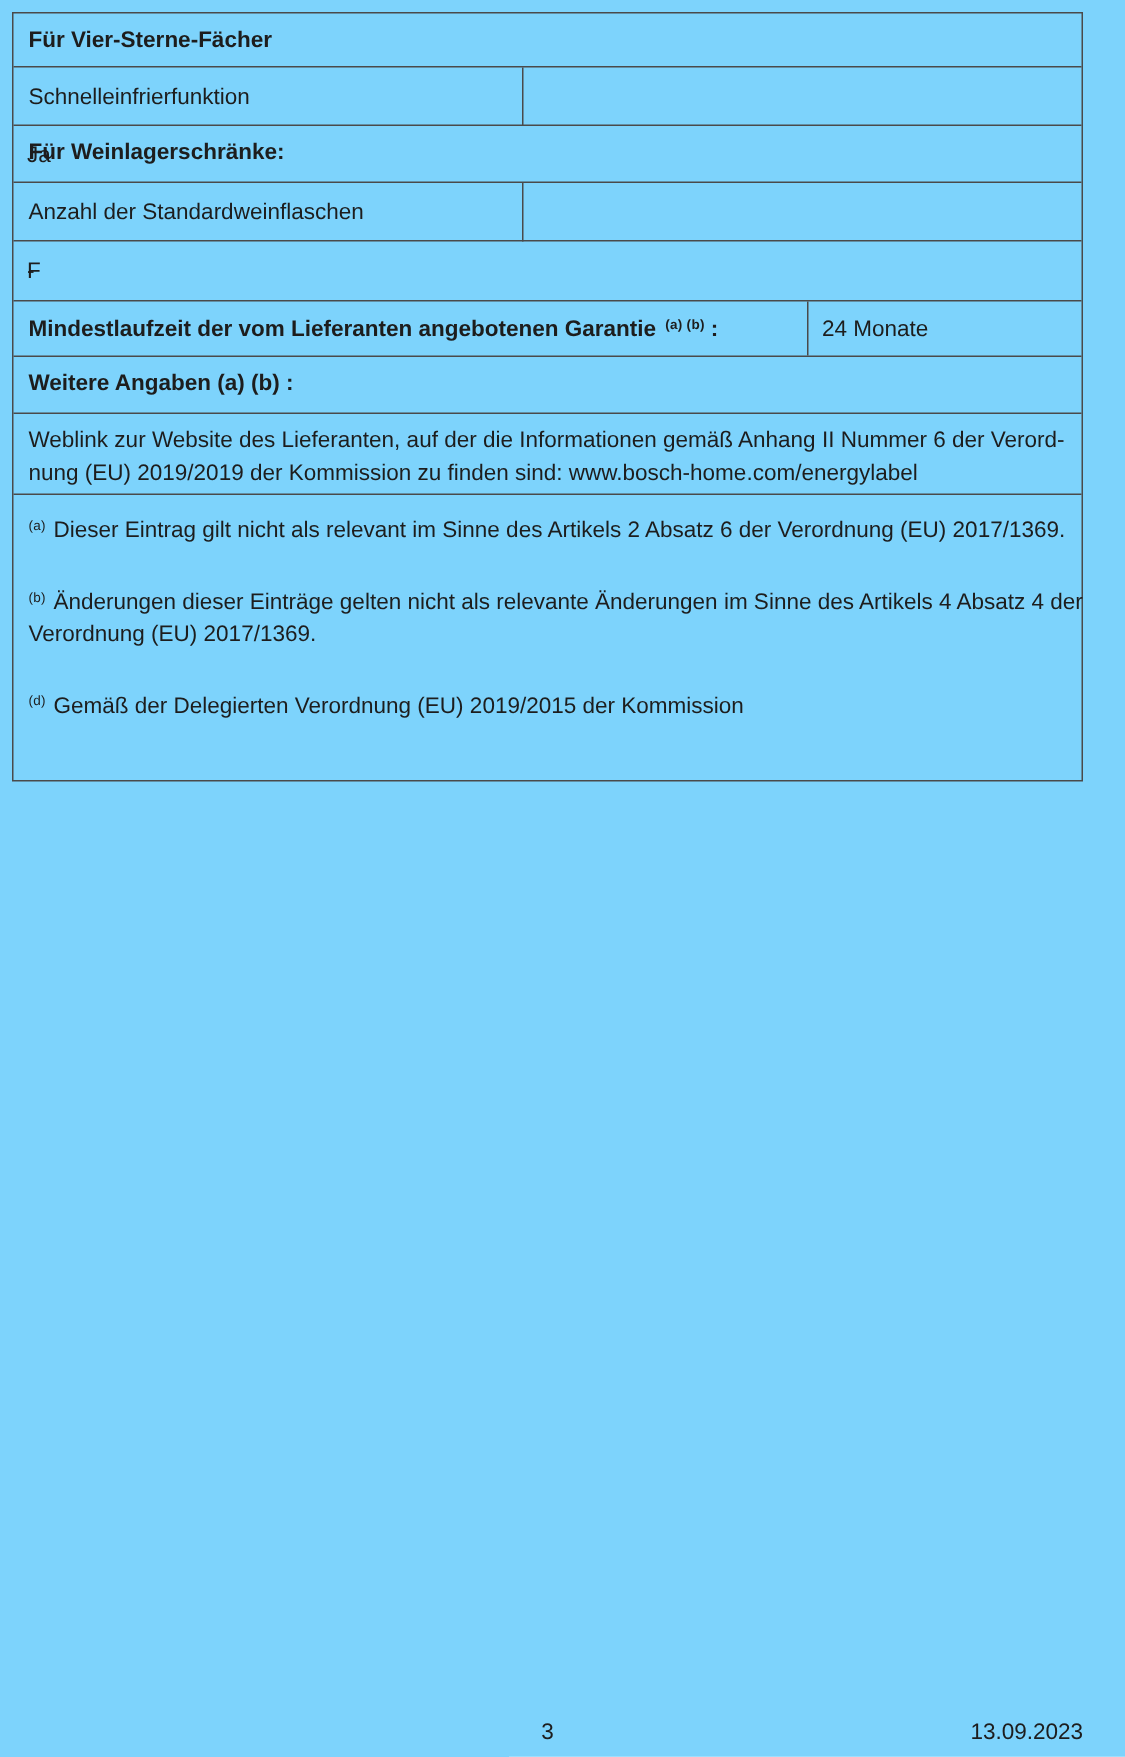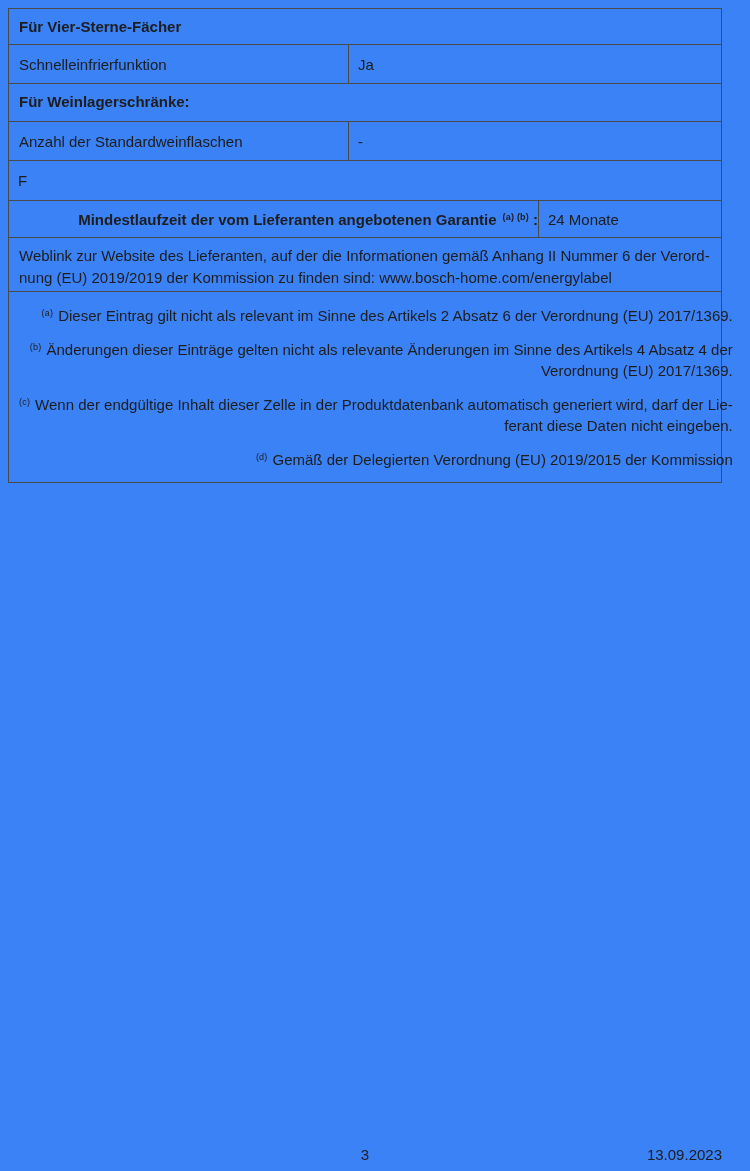--- a/index.html
+++ b/index.html
@@ -4,48 +4,48 @@
 <style>
   html, body { margin: 0; padding: 0; }
   body {
     width: 750px; height: 1171px;
     background: #ffffff;
     font-family: "Liberation Sans", "DejaVu Sans", sans-serif;
     color: #1d1d1d;
     position: relative;
     overflow: hidden;
   }
-  .page { position: absolute; left: 0; top: 0; width: 750px; height: 1171px; background: #3b82f6; }
+  .page { position: absolute; left: 0; top: 0; width: 750px; height: 1171px; background: #7dd3fc; }
 
   
   .doc-table {
     position: absolute;
     left: 8px; top: 8px;
     width: 714px;
     border: 1.5px solid #4a4a4a;
     box-sizing: border-box;
     font-size: 15px;
   }
   .row { display: flex; box-sizing: border-box; }
   .row + .row { border-top: 1.5px solid #4a4a4a; }
 
   .h35 { height: 35px; line-height: 35px; }
   .h37 { height: 37px; line-height: 37px; }
   .h38 { height: 38px; line-height: 38px; align-items: flex-end; }
-  .h39 { height: 39px; line-height: 39px; }
+  .h39 { height: 39px; line-height: 39px; flex-direction: column; }
   .h40 { height: 40px; line-height: 40px; }
 
   .c1, .c2, .cfull {
     box-sizing: border-box;
     padding-left: 10px;
     white-space: nowrap;
     overflow: visible;
   }
   .c1 { width: 340px; border-right: 1.5px solid #4a4a4a; }
-  .c1.wide { width: 530px; text-align: right; }
+  .c1.wide { width: 530px; }
   .c2 { flex: 1; padding-left: 9px; }
   .cfull { flex: 1; }
   .bold { font-weight: bold; }
 
   .supm {
     display: inline-block;
     font-size: 9px;
     line-height: 9px;
     vertical-align: 5px;
     letter-spacing: 0.2px;
@@ -54,24 +54,24 @@
   .sup-gap2 { margin-left: 9px; }
   .colon { margin-left: 1px; }
   .colon-sp { margin-left: 4px; }
 
   
   .text-row { height: 54px; }
   .tcell { flex: 1; padding: 7px 10px 0 10px; line-height: 22px; }
   .tline { display: block; white-space: nowrap; }
 
   
-  .notes-row { min-height: 191px; text-align: right; }
+  .notes-row { min-height: 191px; }
   .notes { flex: 1; padding: 13px 10px 12px 10px; }
   .note { line-height: 21px; white-space: nowrap; }
-  .note + .note { margin-top: 13px; }
+  .note + .note { margin-top: 27px; }
   .fnmark {
     display: inline-block;
     font-size: 9px;
     line-height: 9px;
     vertical-align: 5px;
     margin-right: 5px;
     letter-spacing: 0.2px;
   }
   .note-cont { display: block; white-space: nowrap; }
 
@@ -116,44 +116,43 @@
       <div class="c2">F</div>
     </div>
 
     <div class="row h37">
       <div class="c1 wide bold">
         <span>Mindestlaufzeit der vom Lieferanten angebotenen Garantie</span><sup class="supm sup-gap1">(a) (b)</sup><span class="colon-sp">:</span>
       </div>
       <div class="c2">24 Monate</div>
     </div>
 
+    <div class="row h38">
+      <div class="cfull bold">Weitere Angaben (a) (b) :</div>
+    </div>
 
     <div class="row text-row">
       <div class="tcell">
         <span class="tline">Weblink zur Website des Lieferanten, auf der die Informationen gemäß Anhang II Nummer 6 der Verord-</span>
         <span class="tline">nung (EU) 2019/2019 der Kommission zu finden sind: www.bosch-home.com/energylabel</span>
       </div>
     </div>
 
     <div class="row notes-row">
       <div class="notes">
 
         <div class="note">
           <sup class="fnmark">(a)</sup><span>Dieser Eintrag gilt nicht als relevant im Sinne des Artikels 2 Absatz 6 der Verordnung (EU) 2017/1369.</span>
         </div>
 
         <div class="note">
           <sup class="fnmark">(b)</sup><span>Änderungen dieser Einträge gelten nicht als relevante Änderungen im Sinne des Artikels 4 Absatz 4 der</span>
           <span class="note-cont">Verordnung (EU) 2017/1369.</span>
         </div>
 
-        <div class="note">
-          <sup class="fnmark">(c)</sup><span>Wenn der endgültige Inhalt dieser Zelle in der Produktdatenbank automatisch generiert wird, darf der Lie-</span>
-          <span class="note-cont">ferant diese Daten nicht eingeben.</span>
-        </div>
 
         <div class="note">
           <sup class="fnmark">(d)</sup><span>Gemäß der Delegierten Verordnung (EU) 2019/2015 der Kommission</span>
         </div>
 
       </div>
     </div>
 
   </div>
 

